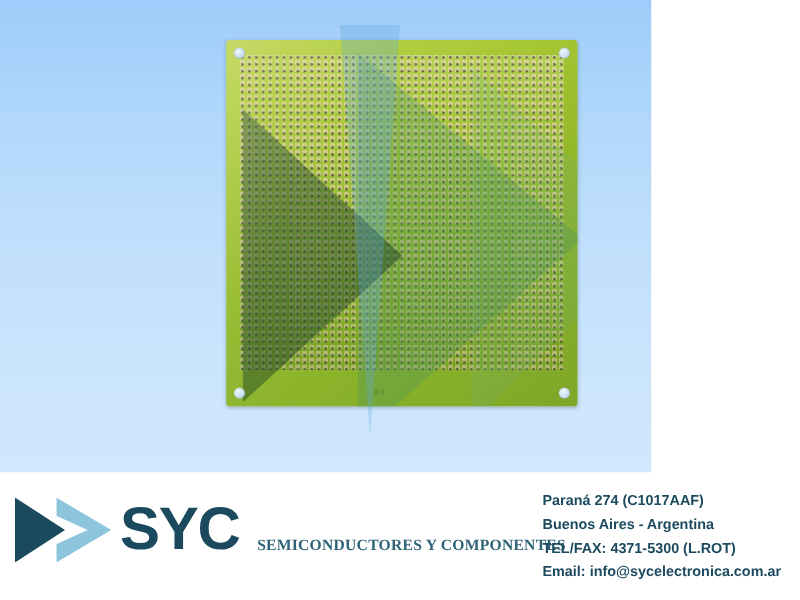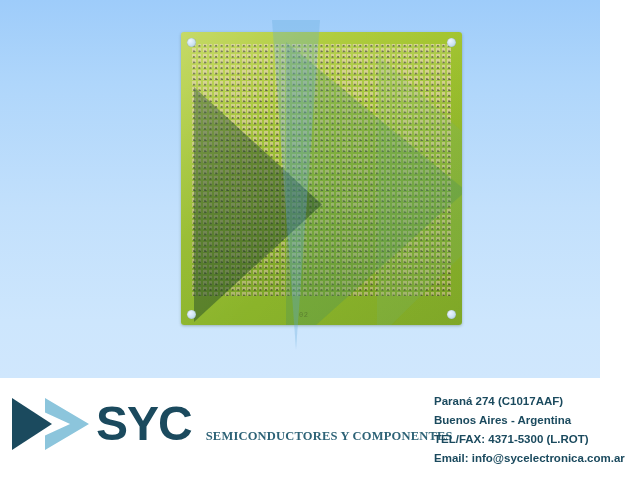--- a/index.html
+++ b/index.html
@@ -15,21 +15,21 @@
     position: relative;
     width: 640px;
     height: 480px;
     background: #ffffff;
   }
 
   
   .photo-area {
     position: absolute;
     left: 0; top: 0;
-    width: 600px;
+    width: 521px;
     height: 378px;
     background: linear-gradient(180deg, #9ECCFA 0%, #AFD6FB 22%, #C2E0FC 55%, #CDE6FD 85%, #D0E7FD 100%);
     overflow: hidden;
   }
 
   
   .pcb {
     position: absolute;
     left: 181px;
     top: 32px;

